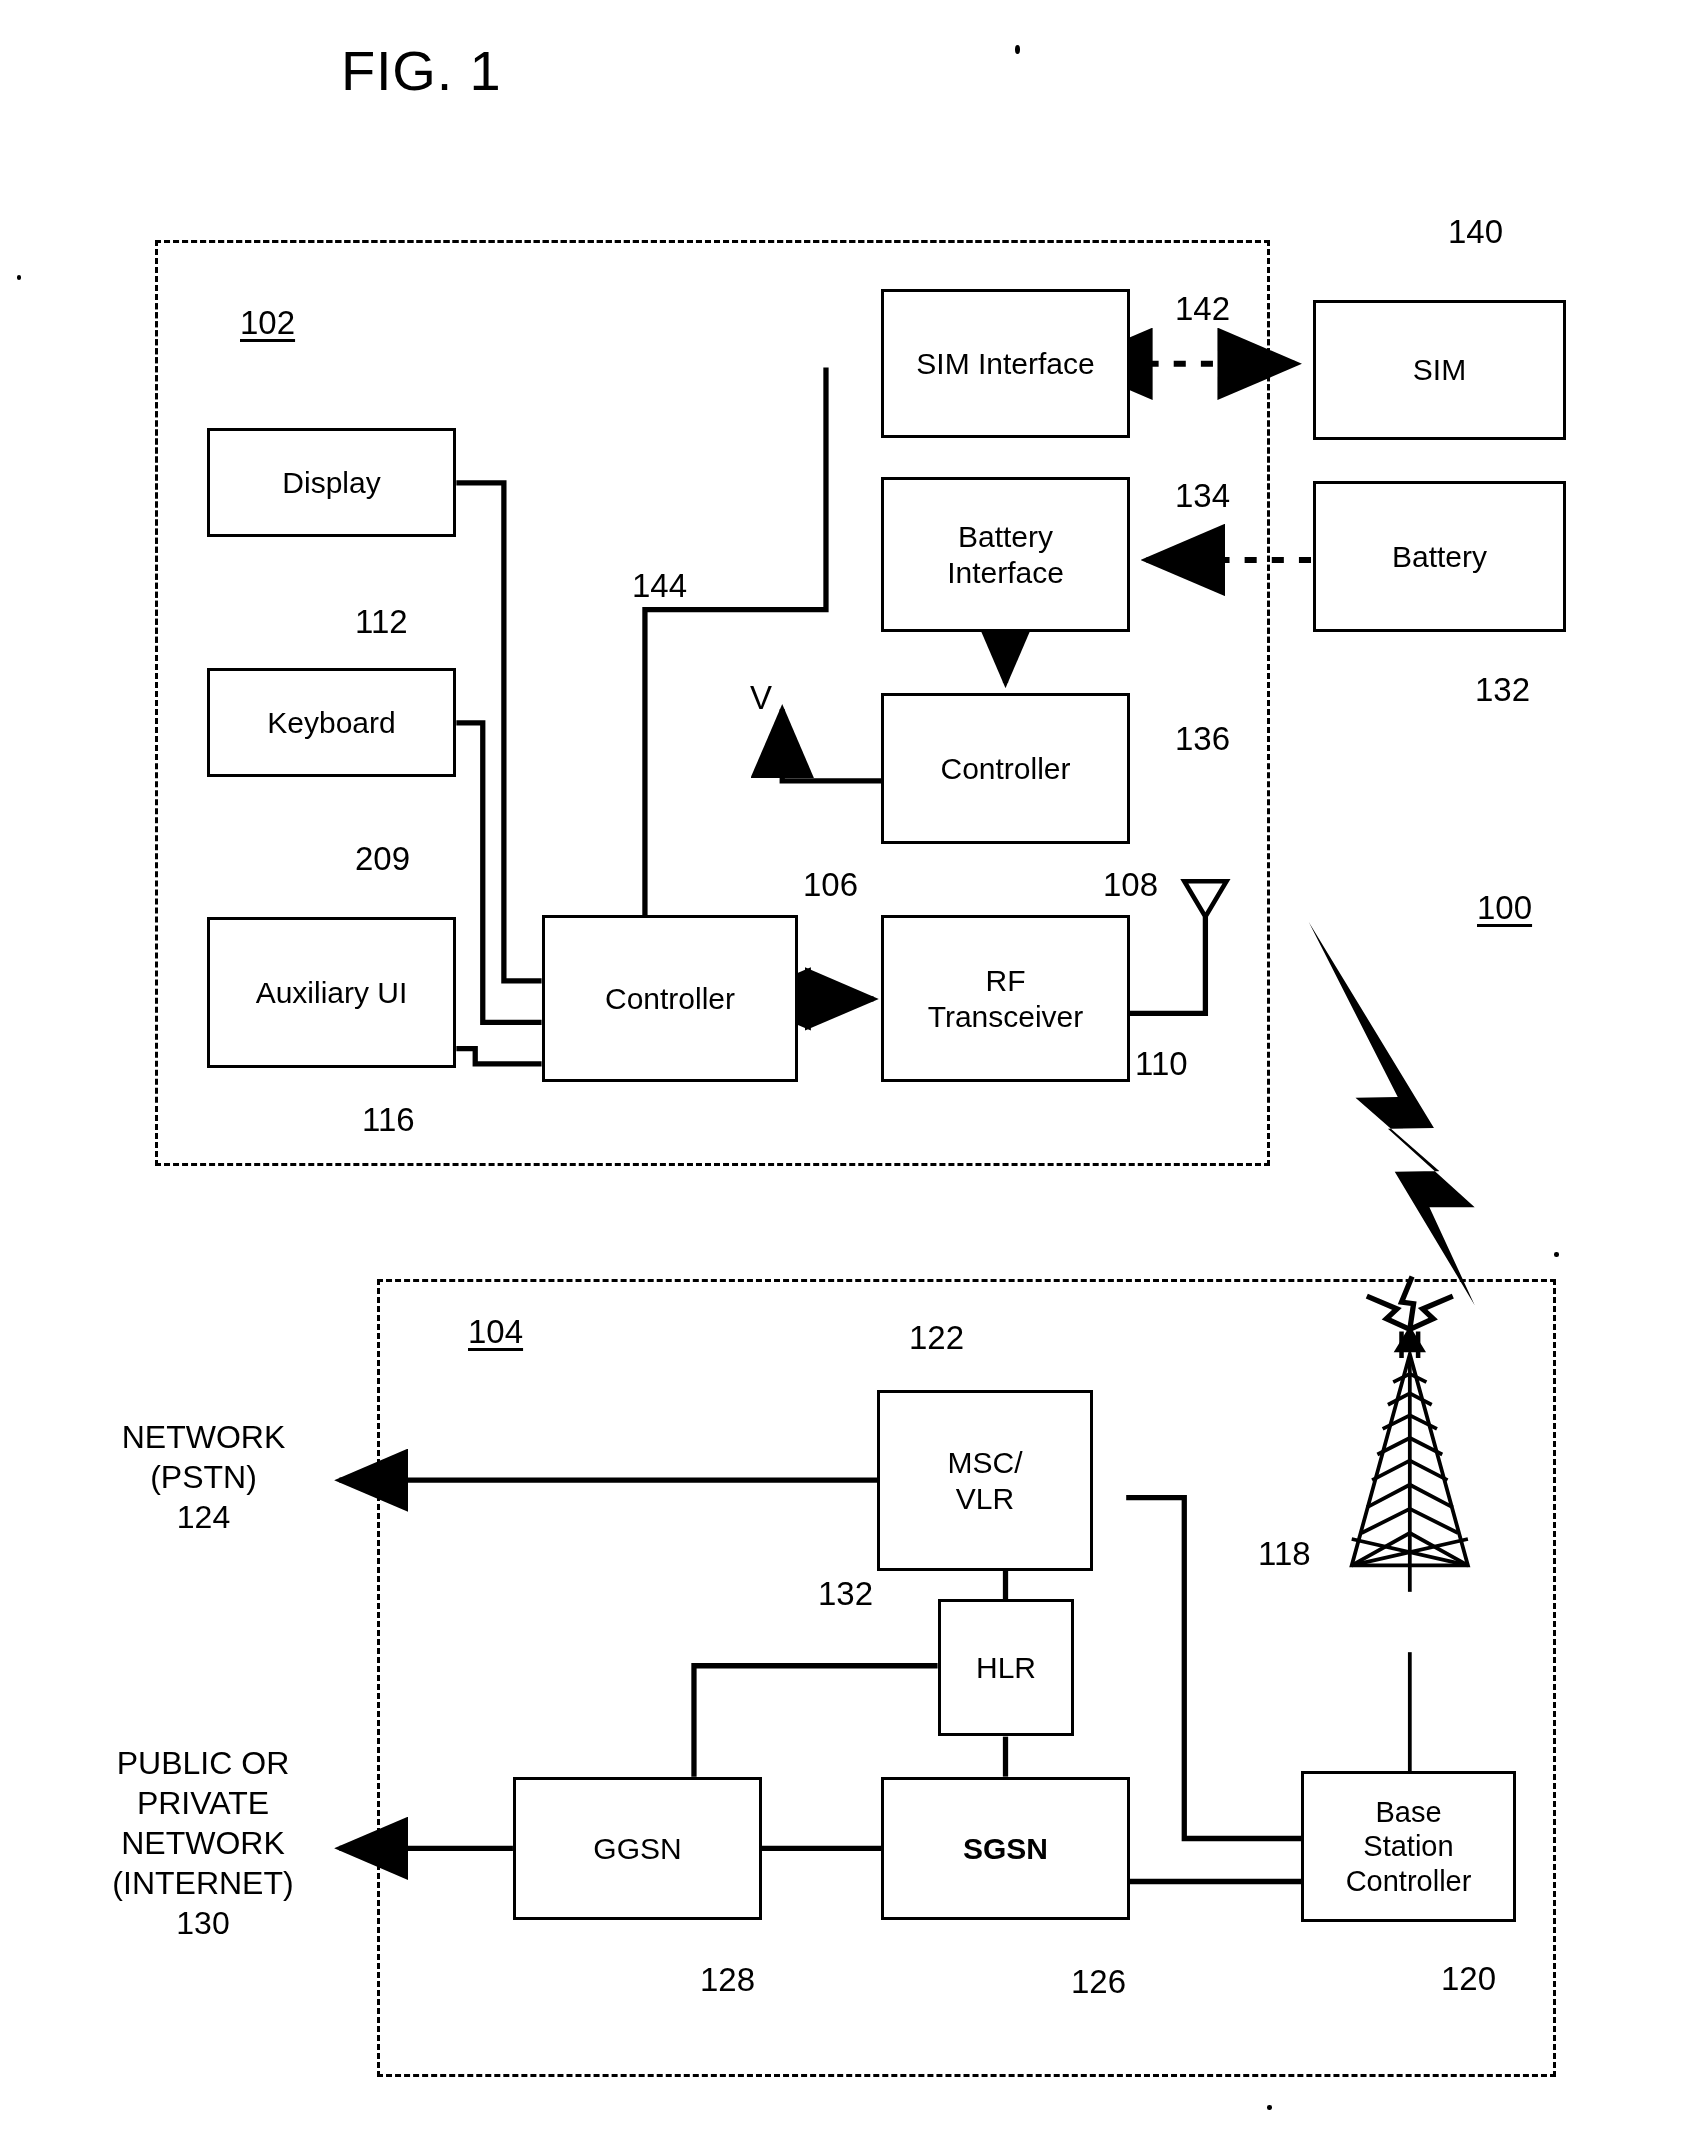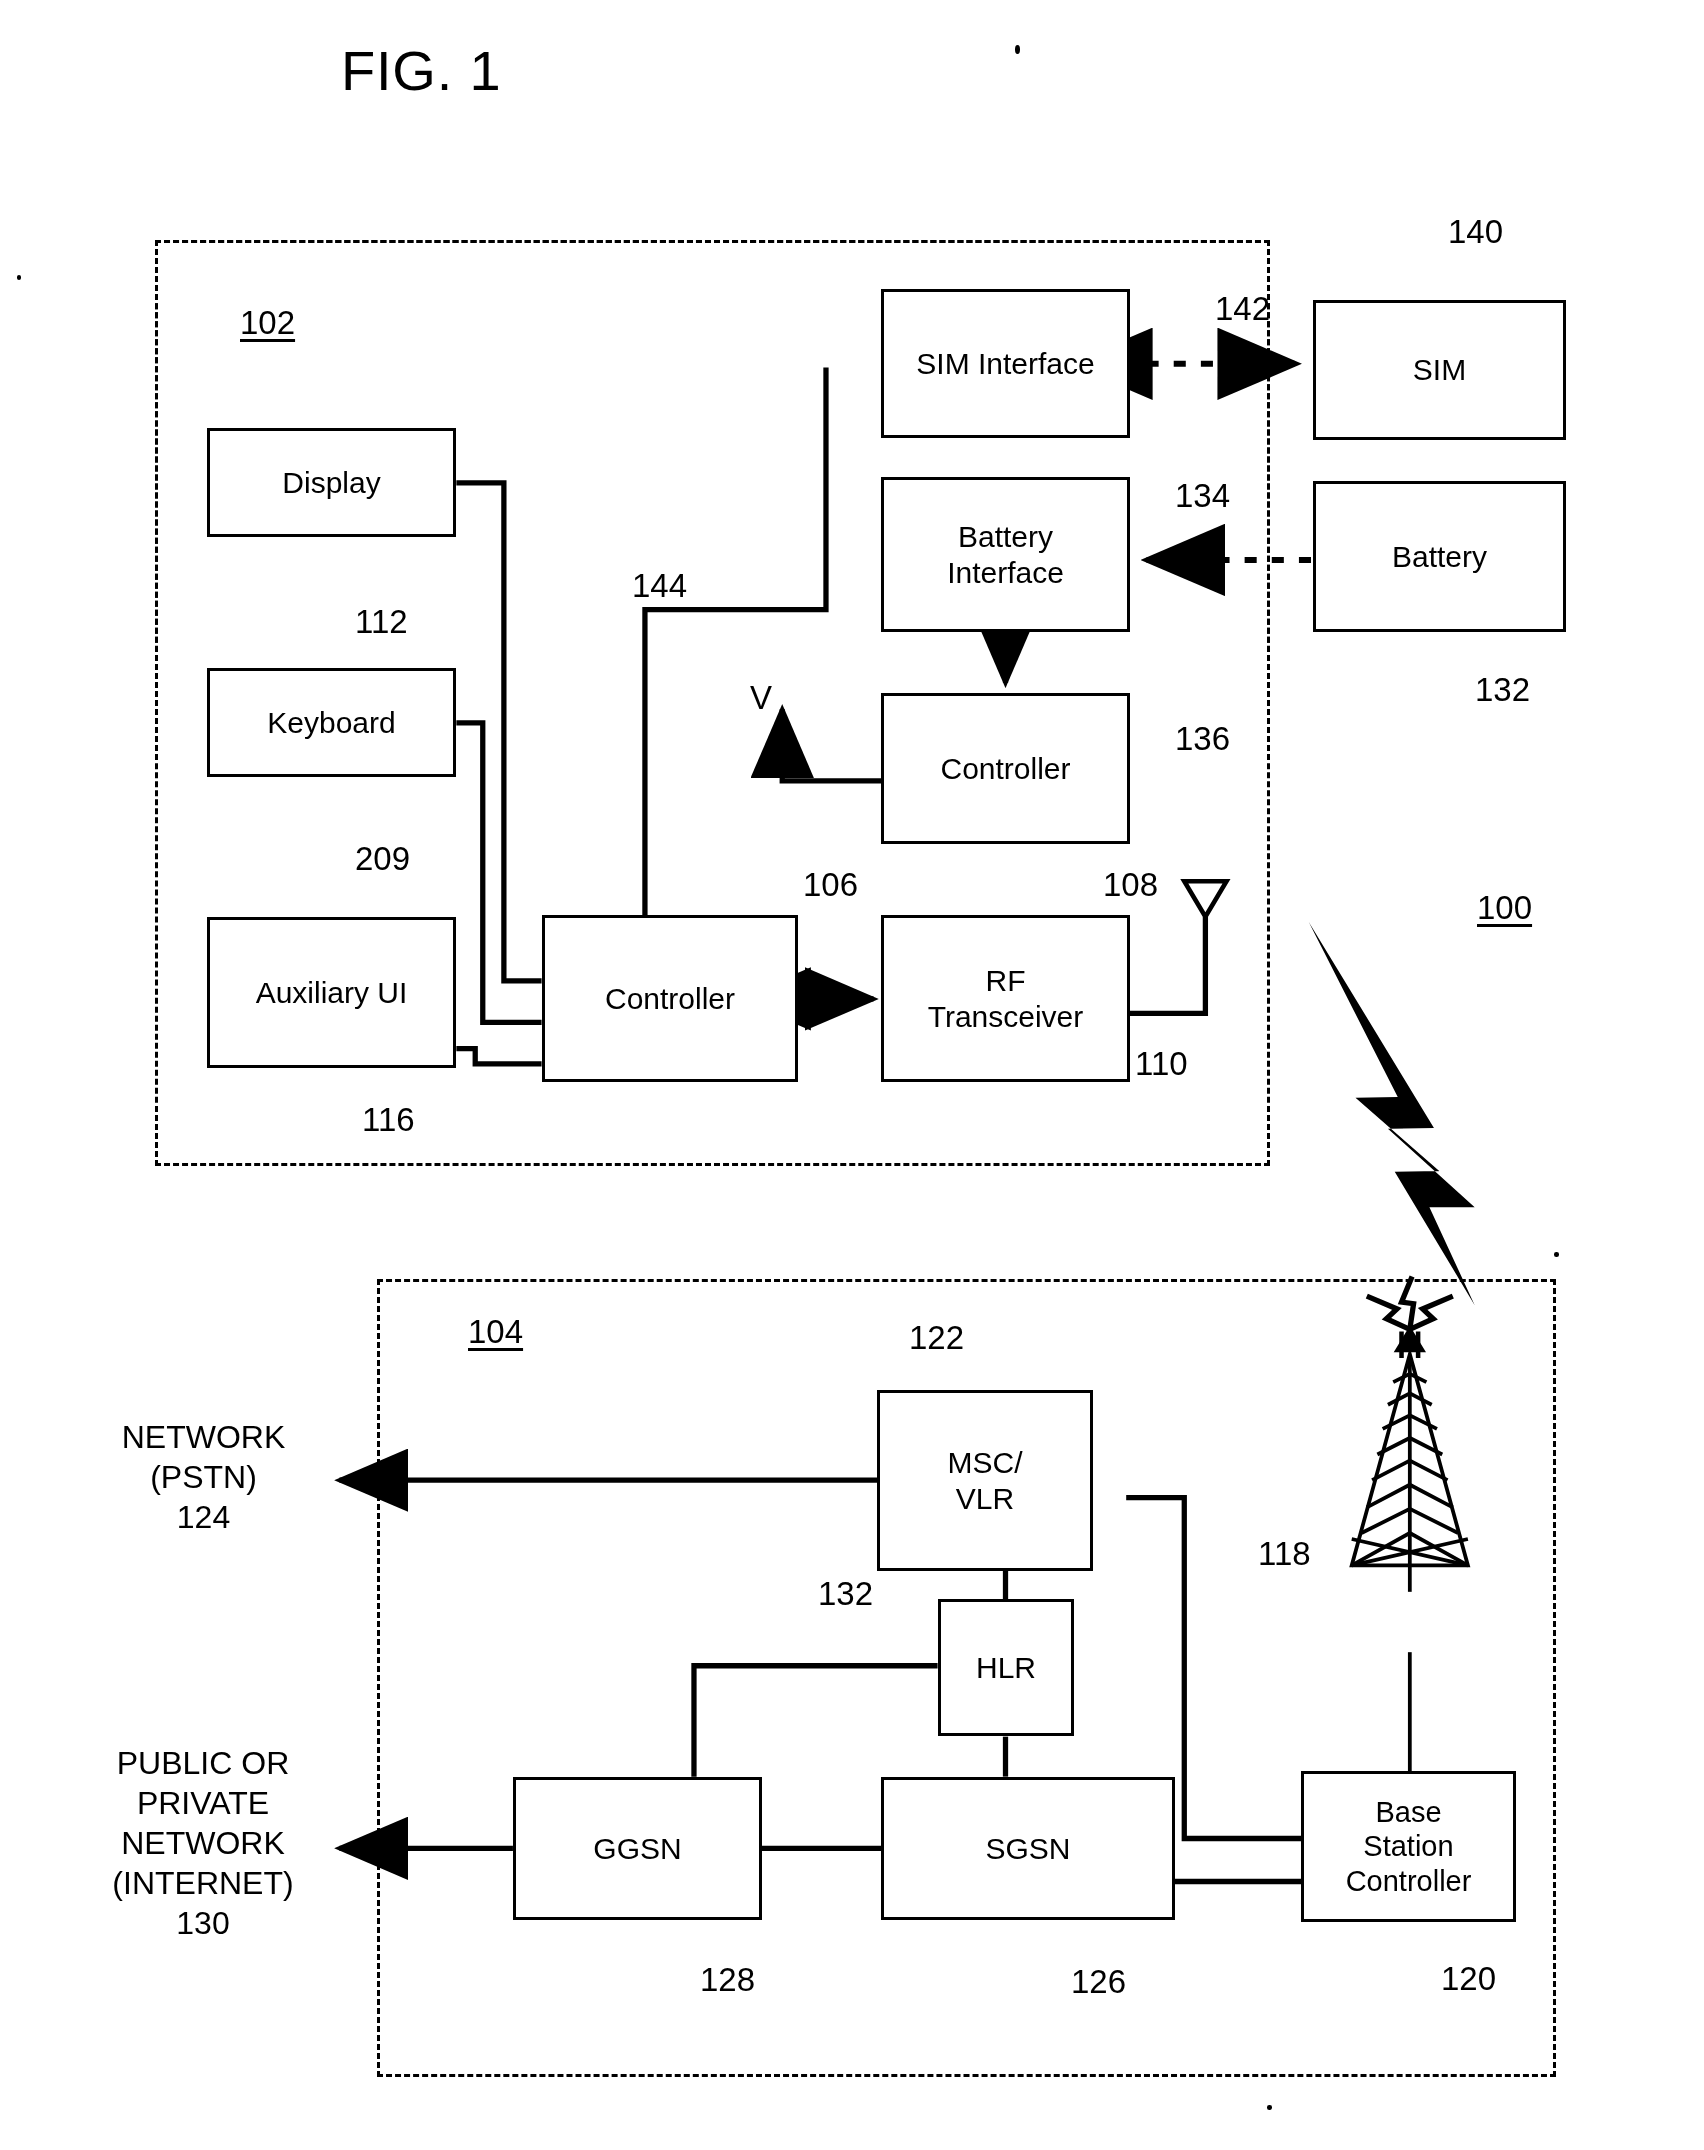--- a/index.html
+++ b/index.html
@@ -122,21 +122,21 @@
 
   <div class="block" style="left:542px; top:915px; width:256px; height:167px;">Controller</div>
   <div class="ref" style="left:803px; top:866px;">106</div>
 
   <div class="block" style="left:881px; top:915px; width:249px; height:167px;">RF
 Transceiver</div>
   <div class="ref" style="left:1103px; top:866px;">108</div>
   <div class="ref" style="left:1135px; top:1045px;">110</div>
 
   <div class="block" style="left:881px; top:289px; width:249px; height:149px;">SIM Interface</div>
-  <div class="ref" style="left:1175px; top:290px;margin-left:40px;">142</div>
+  <div class="ref" style="left:1175px; top:290px;">142</div>
 
   <div class="block" style="left:881px; top:477px; width:249px; height:155px;">Battery
 Interface</div>
   <div class="ref" style="left:1175px; top:477px;">134</div>
 
   <div class="block" style="left:881px; top:693px; width:249px; height:151px;">Controller</div>
   <div class="ref" style="left:1175px; top:720px;">136</div>
 
   <div class="ref" style="left:632px; top:567px;">144</div>
 
@@ -151,21 +151,21 @@
   <div class="block" style="left:877px; top:1390px; width:216px; height:181px;">MSC/
 VLR</div>
   <div class="ref" style="left:909px; top:1319px;">122</div>
 
   <div class="block" style="left:938px; top:1599px; width:136px; height:137px;">HLR</div>
   <div class="ref" style="left:818px; top:1575px;">132</div>
 
   <div class="block" style="left:513px; top:1777px; width:249px; height:143px;">GGSN</div>
   <div class="ref" style="left:700px; top:1961px;">128</div>
 
-  <div class="block" style="left:881px; top:1777px; width:294px; height:143px;">SGSN</div>
+  <div class="block" style="left:881px; top:1777px; width:249px; height:143px;font-weight:bold;">SGSN</div>
   <div class="ref" style="left:1071px; top:1963px;">126</div>
 
   <div class="block" style="left:1301px; top:1771px; width:215px; height:151px; font-size:29px;">Base
 Station
 Controller</div>
   <div class="ref" style="left:1441px; top:1960px;">120</div>
 
   <div class="ref" style="left:1258px; top:1535px;">118</div>
 
   <div class="net-label" style="left:83px; top:1417px; width:241px;">NETWORK

